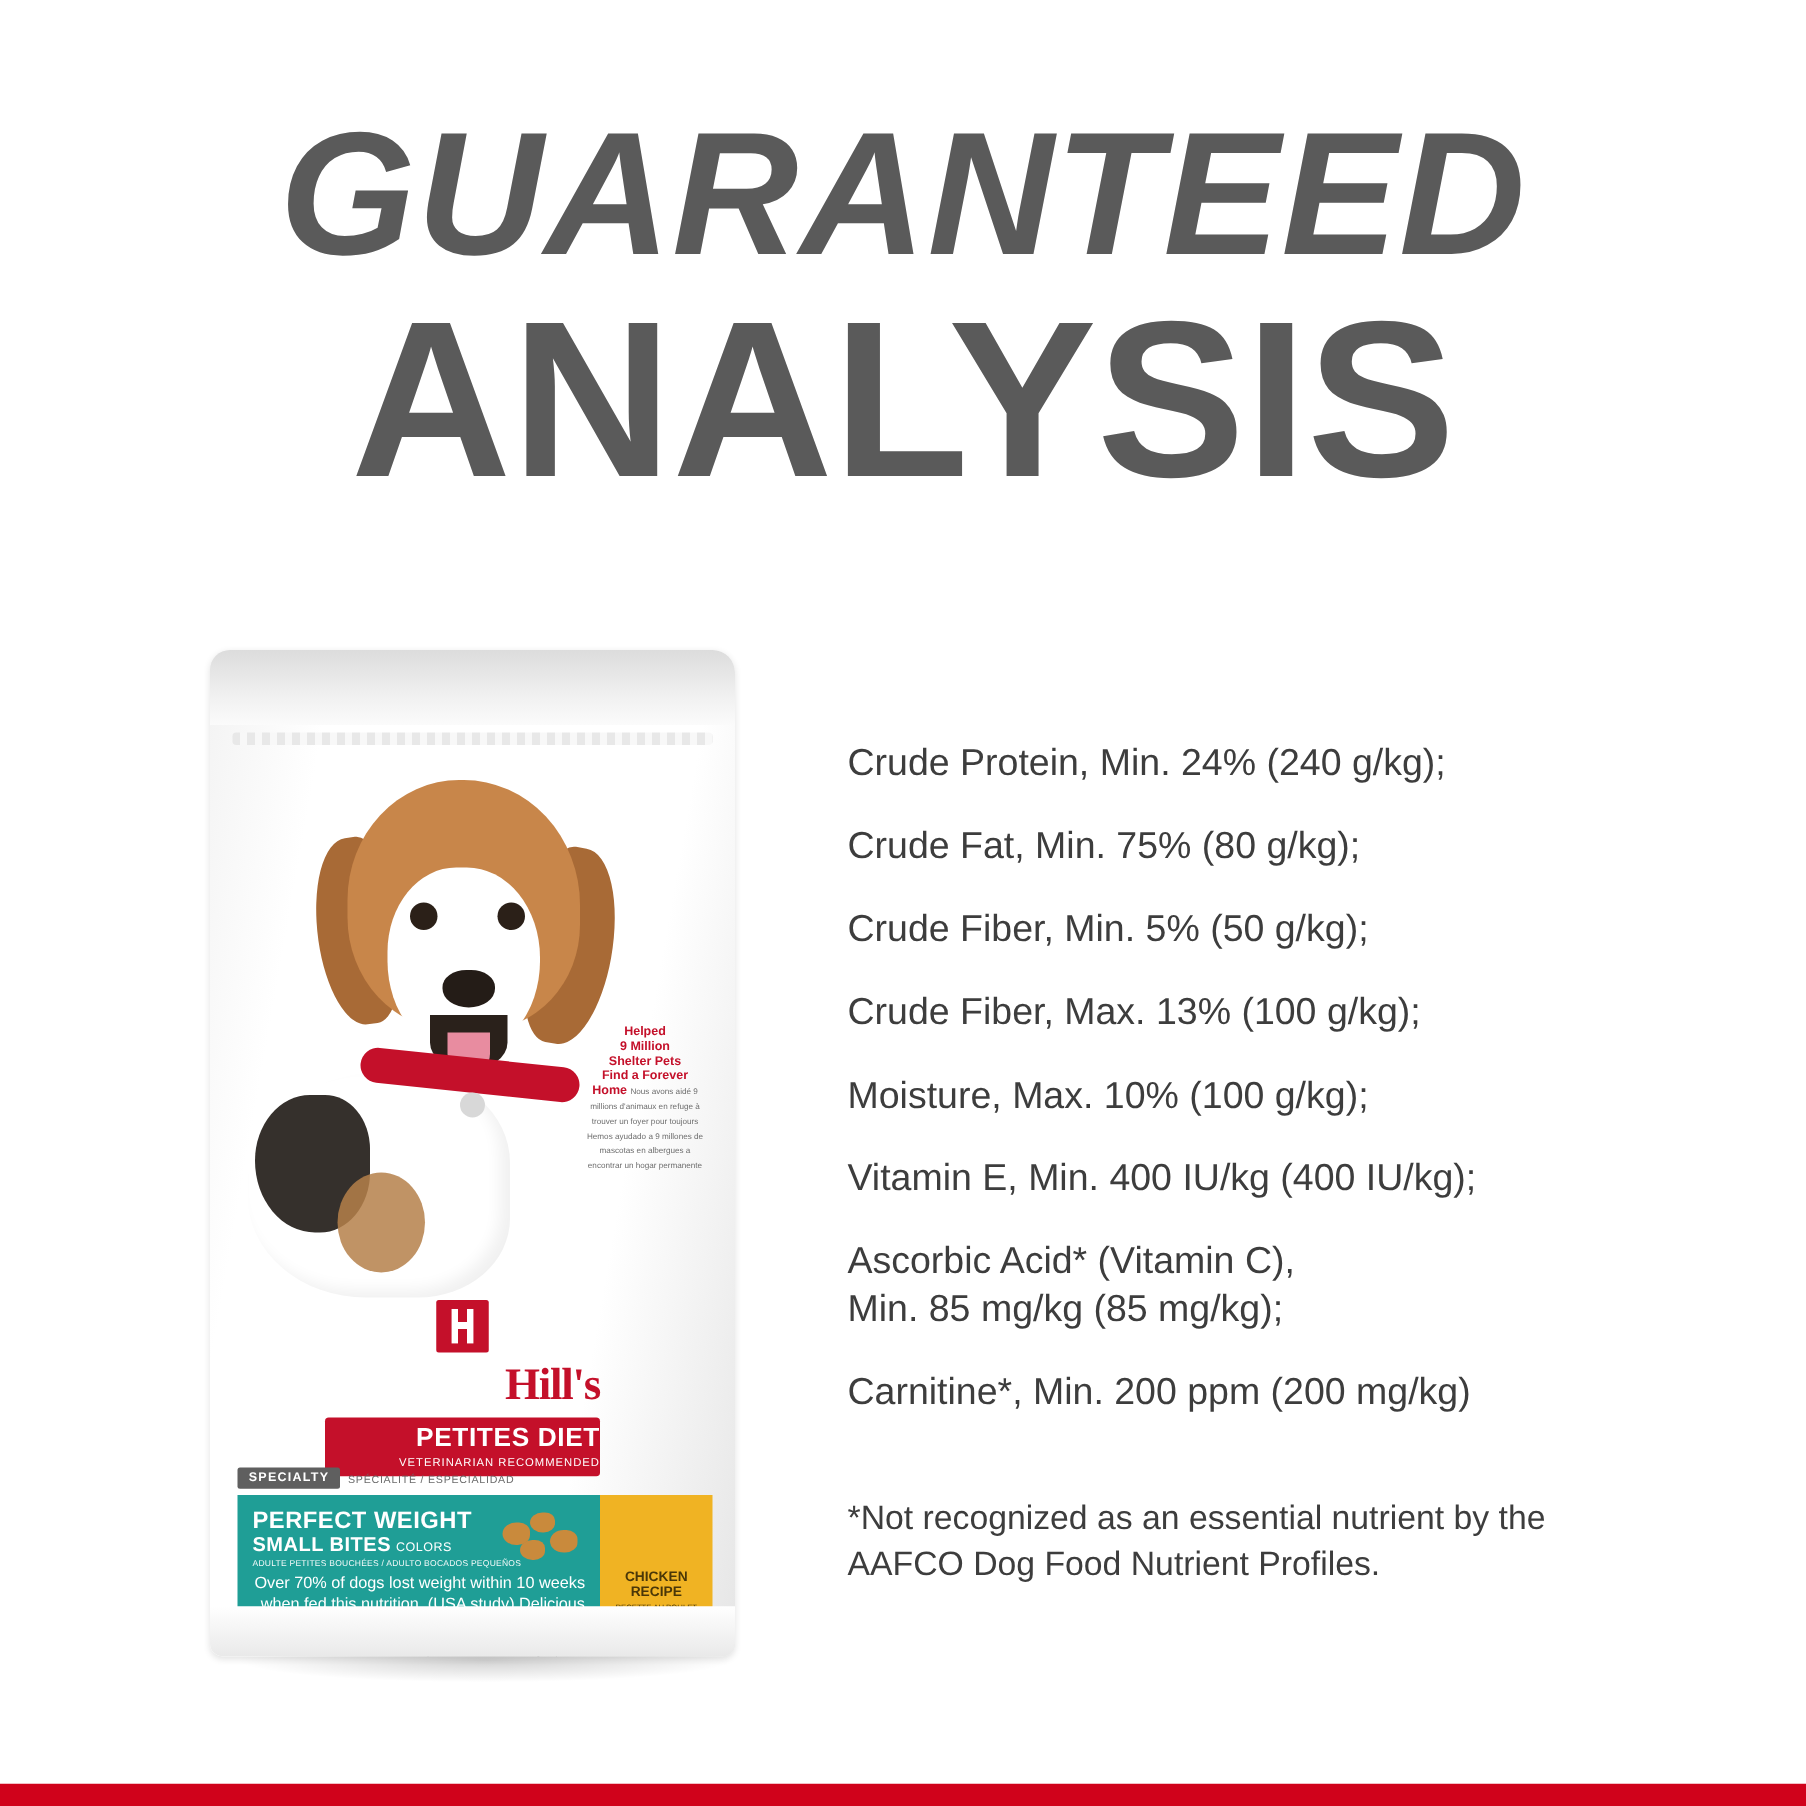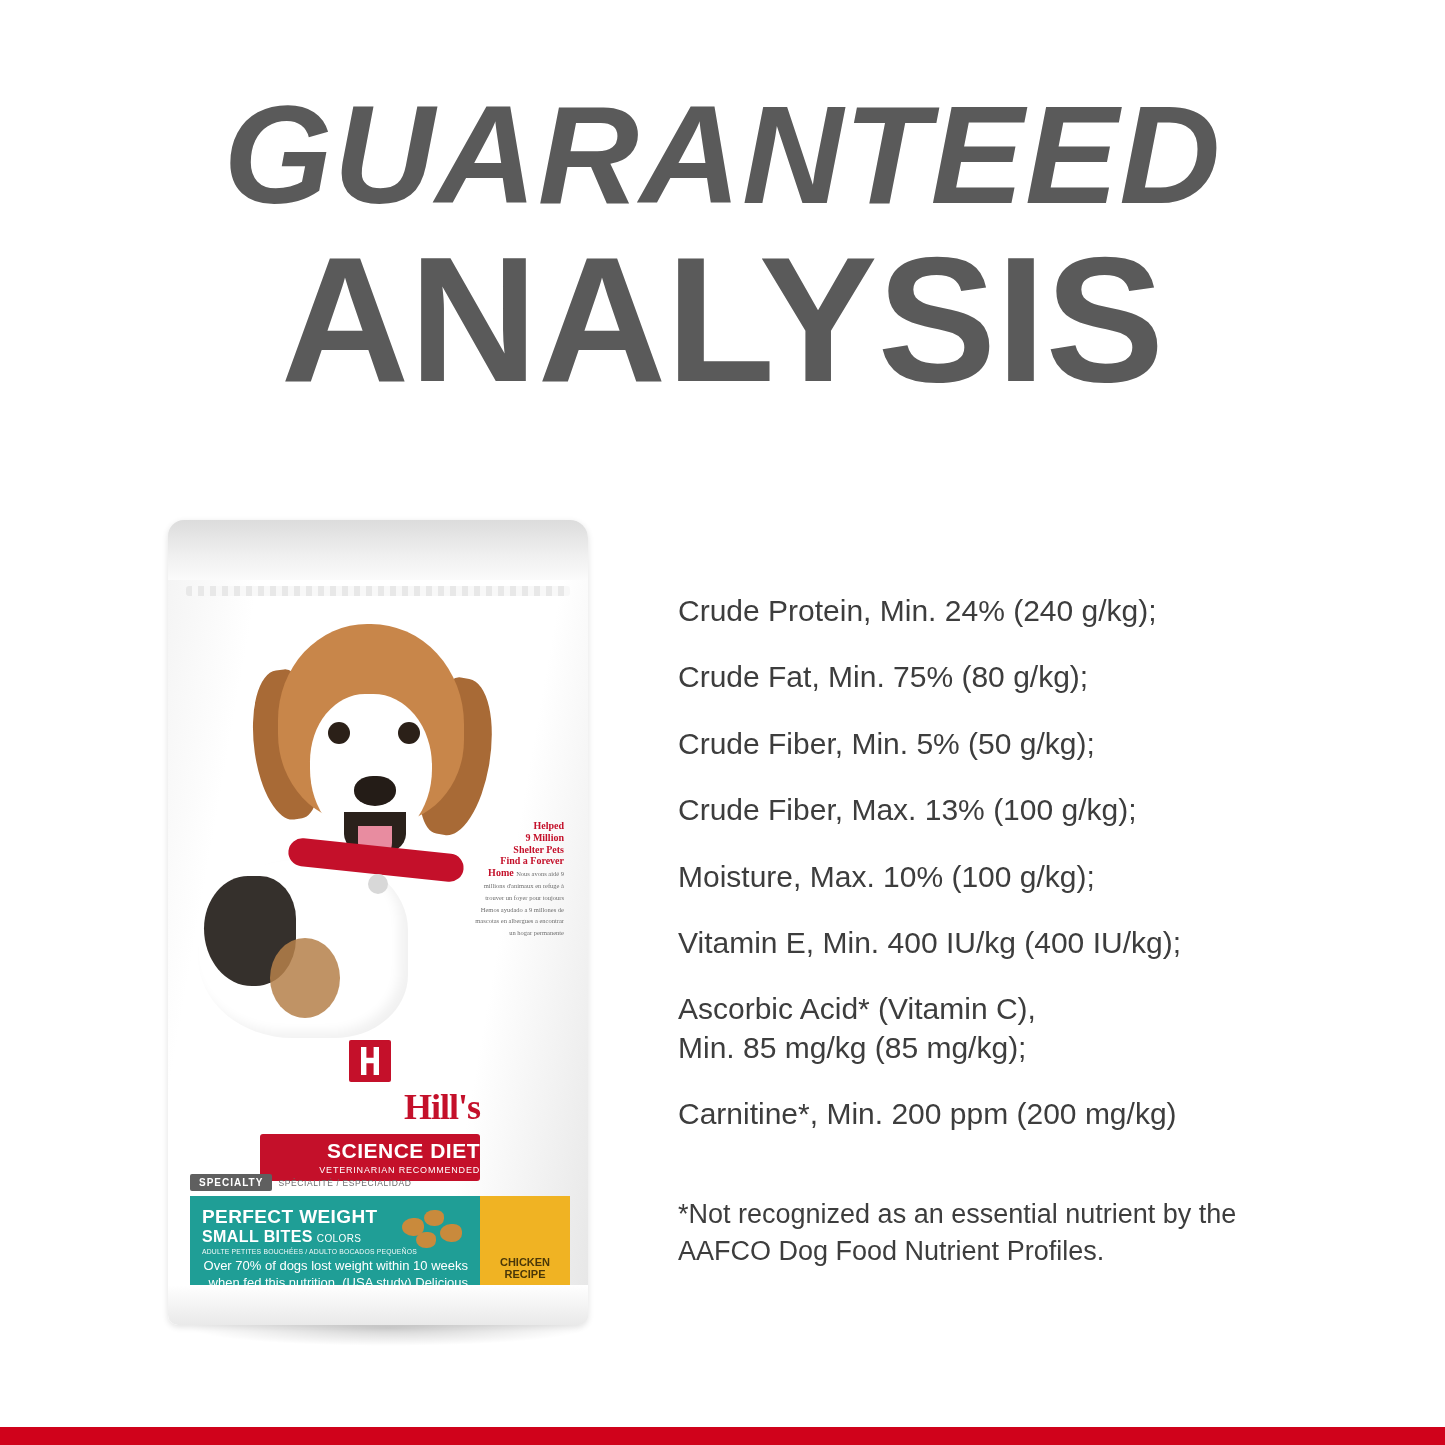--- a/index.html
+++ b/index.html
@@ -256,26 +256,25 @@
     height: 20px;
     background: #d8d8d8;
     border-radius: 50%;
   }
 
   .helped-text {
     position: absolute;
     left: 300px;
     top: 300px;
     width: 96px;
-    text-align: right;
+    text-align: center;
     color: #c4102a;
     font-size: 10px;
     font-weight: bold;
     line-height: 1.18;
-    font-family: Liberation Serif, serif;
   }
   .helped-sub {
     color: #6e6e6e;
     font-weight: normal;
     font-size: 6.5px;
     line-height: 1.22;
     margin-top: 5px;
     white-space: pre-line;
   }
 
@@ -496,21 +495,21 @@
 Find a Forever
 Home</span>
       <span class="helped-sub">Nous avons aidé 9 millions d'animaux en refuge à trouver un foyer pour toujours</span>
       <span class="helped-sub">Hemos ayudado a 9 millones de mascotas en albergues a encontrar un hogar permanente</span>
     </div>
 
     <div class="hills-logo">
       <div class="hills-mark"></div>
       <div class="hills-name">Hill's</div>
       <div class="science-diet-bar">
-        <span class="sd-main">SCIENCE DIET</span>
+        <span class="sd-main">PETITES DIET</span>
         <span class="sd-sub">VETERINARIAN RECOMMENDED</span>
       </div>
     </div>
 
     <div class="specialty-row">
       <span class="specialty-chip">SPECIALTY</span>
       <span class="specialty-alt">SPÉCIALITÉ / ESPECIALIDAD</span>
     </div>
 
     <div class="teal-panel">

